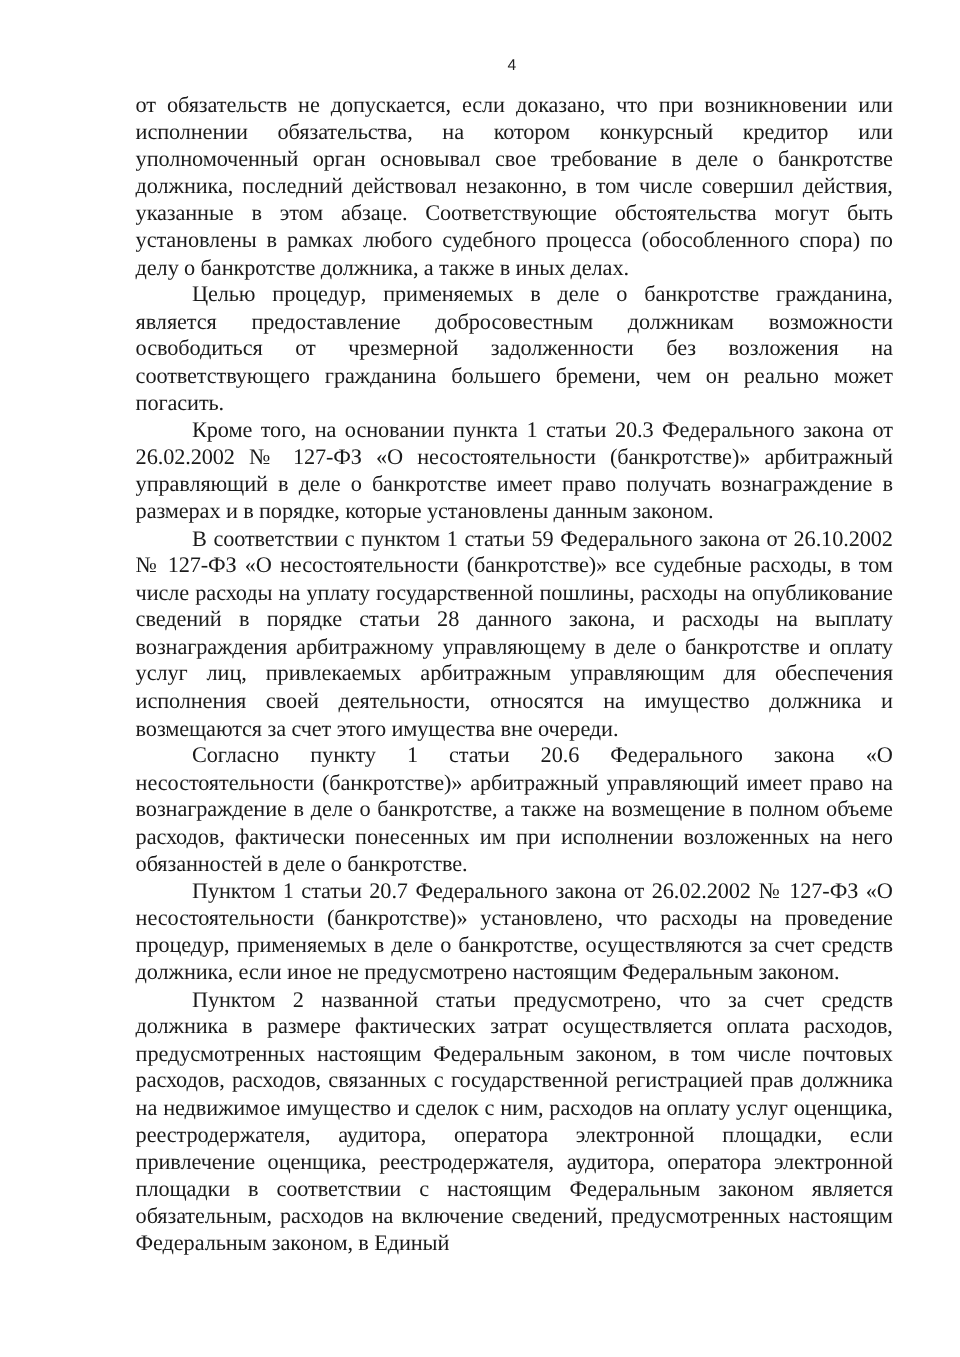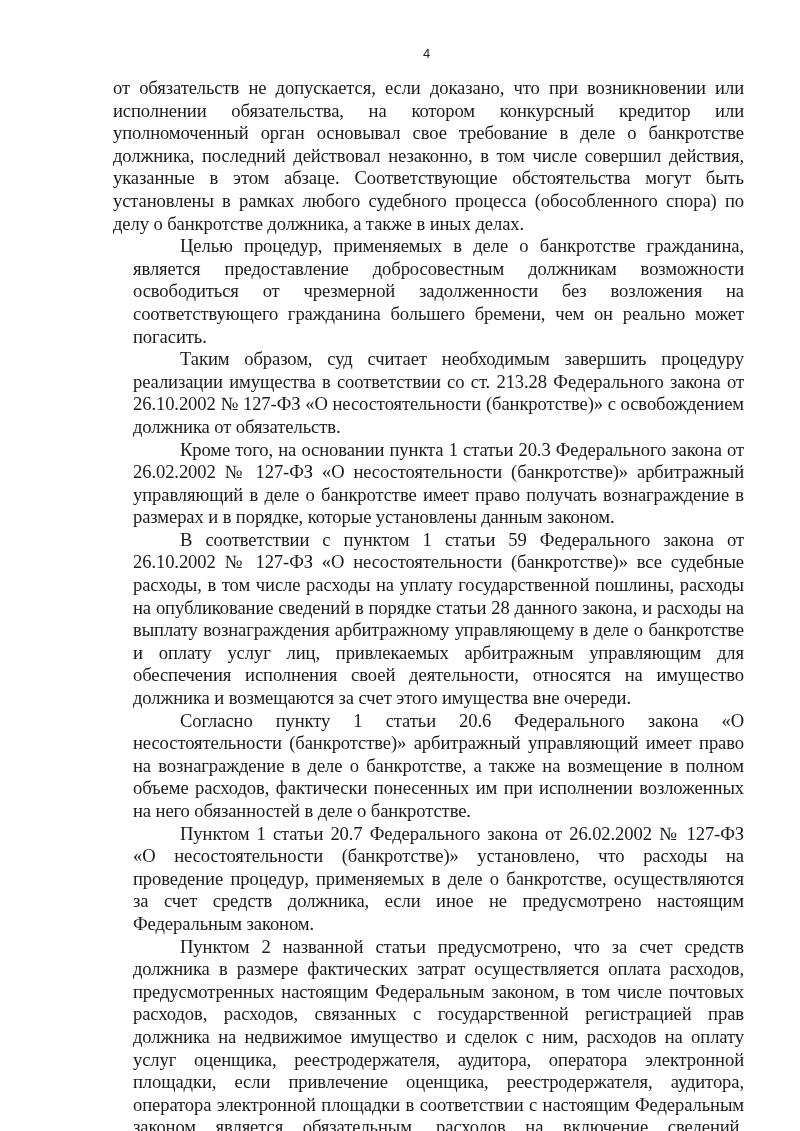--- a/index.html
+++ b/index.html
@@ -7,29 +7,28 @@
   .page-number {
     position: absolute; top: 46px; left: 0; width: 853px; text-align: center;
     font-family: "Liberation Sans", sans-serif; font-size: 13px; color: #222;
   }
   .body-text {
     position: absolute; top: 77px; left: 113px; width: 631px;
     font-family: "Liberation Serif", serif; font-size: 18.6px; line-height: 22.6px;
     color: #1a1a1a; text-align: justify; letter-spacing: -0.1px;
   }
   .body-text p { margin: 0; }
-  .body-text p.indent { text-indent: 47px; margin-left: 20px; }
+  .body-text p.indent { text-indent: 47px; }
 </style>
 </head>
 <body>
 
 <div class="page-number">4</div>
 
 <div class="body-text">
   <p class="">от обязательств не допускается, если доказано, что при возникновении или исполнении обязательства, на котором конкурсный кредитор или уполномоченный орган основывал свое требование в деле о банкротстве должника, последний действовал незаконно, в том числе совершил действия, указанные в этом абзаце. Соответствующие обстоятельства могут быть установлены в рамках любого судебного процесса (обособленного спора) по делу о банкротстве должника, а также в иных делах.</p>
   <p class="indent">Целью процедур, применяемых в деле о банкротстве гражданина, является предоставление добросовестным должникам возможности освободиться от чрезмерной задолженности без возложения на соответствующего гражданина большего бремени, чем он реально может погасить.</p>
-  <p class="indent">Таким образом, суд считает необходимым завершить процедуру реализации имущества в соответствии со ст. 213.28 Федерального закона от 26.10.2002 № 127-ФЗ «О несостоятельности (банкротстве)» с освобождением должника от обязательств.</p>
   <p class="indent">Кроме того, на основании пункта 1 статьи 20.3 Федерального закона от 26.02.2002 № 127-ФЗ «О несостоятельности (банкротстве)» арбитражный управляющий в деле о банкротстве имеет право получать вознаграждение в размерах и в порядке, которые установлены данным законом.</p>
   <p class="indent">В соответствии с пунктом 1 статьи 59 Федерального закона от 26.10.2002 № 127-ФЗ «О несостоятельности (банкротстве)» все судебные расходы, в том числе расходы на уплату государственной пошлины, расходы на опубликование сведений в порядке статьи 28 данного закона, и расходы на выплату вознаграждения арбитражному управляющему в деле о банкротстве и оплату услуг лиц, привлекаемых арбитражным управляющим для обеспечения исполнения своей деятельности, относятся на имущество должника и возмещаются за счет этого имущества вне очереди.</p>
   <p class="indent">Согласно пункту 1 статьи 20.6 Федерального закона «О несостоятельности (банкротстве)» арбитражный управляющий имеет право на вознаграждение в деле о банкротстве, а также на возмещение в полном объеме расходов, фактически понесенных им при исполнении возложенных на него обязанностей в деле о банкротстве.</p>
   <p class="indent">Пунктом 1 статьи 20.7 Федерального закона от 26.02.2002 № 127-ФЗ «О несостоятельности (банкротстве)» установлено, что расходы на проведение процедур, применяемых в деле о банкротстве, осуществляются за счет средств должника, если иное не предусмотрено настоящим Федеральным законом.</p>
   <p class="indent">Пунктом 2 названной статьи предусмотрено, что за счет средств должника в размере фактических затрат осуществляется оплата расходов, предусмотренных настоящим Федеральным законом, в том числе почтовых расходов, расходов, связанных с государственной регистрацией прав должника на недвижимое имущество и сделок с ним, расходов на оплату услуг оценщика, реестродержателя, аудитора, оператора электронной площадки, если привлечение оценщика, реестродержателя, аудитора, оператора электронной площадки в соответствии с настоящим Федеральным законом является обязательным, расходов на включение сведений, предусмотренных настоящим Федеральным законом, в Единый</p>
 </div>
 
 </body></html>

